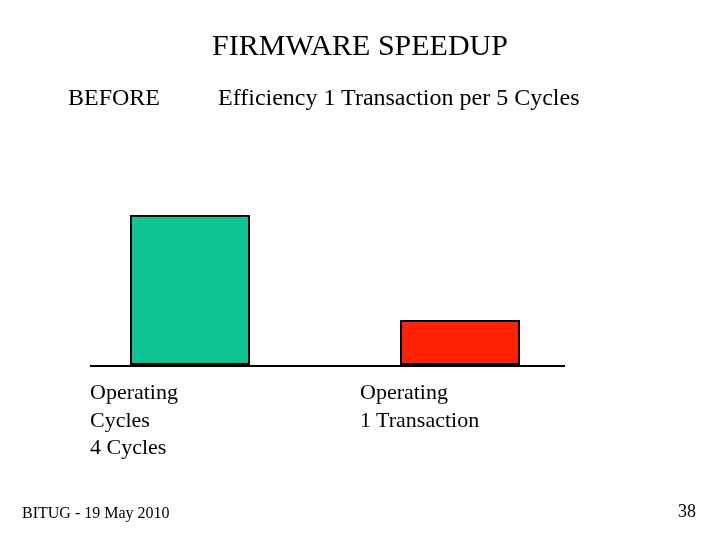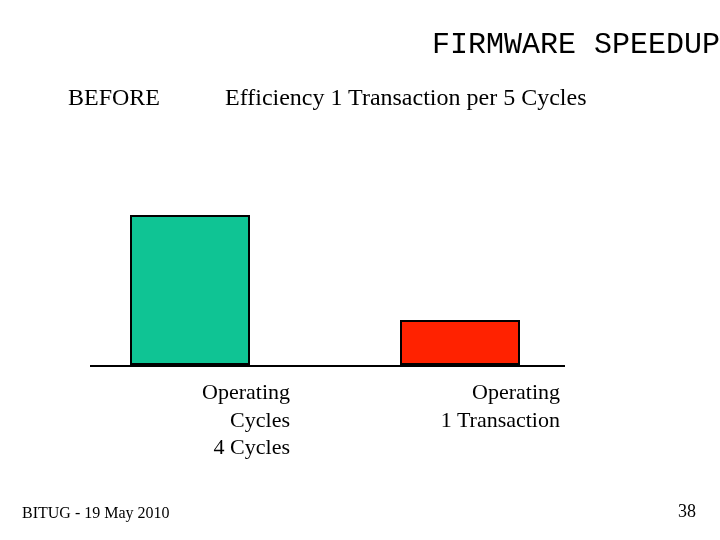--- a/index.html
+++ b/index.html
@@ -15,36 +15,36 @@
   .slide {
     position: relative;
     width: 720px;
     height: 540px;
   }
   .title {
     position: absolute;
     top: 28px;
     left: 0;
     width: 720px;
-    text-align: right;
-    font-family: Liberation Mono, monospace;
+    text-align: center;
+    font-family: Liberation Serif, serif;
     font-size: 30px;
     font-weight: 400;
   }
   .before-label {
     position: absolute;
     top: 84px;
     left: 60px;
     font-size: 24px;
     margin-left: 8px;
   }
   .subtitle {
     position: absolute;
     top: 84px;
-    left: 225px;
+    left: 218px;
     font-size: 24px;
   }
   .axis-line {
     position: absolute;
     left: 90px;
     top: 365px;
     width: 475px;
     height: 0;
     border-top: 2px solid #000;
   }
@@ -63,21 +63,21 @@
   .bar.fw {
     left: 400px;
     width: 120px;
     top: 320px;
     height: 45px;
     background: #ff2200;
   }
   .bar-label {
     position: absolute;
     width: 200px;
-    text-align: right;
+    text-align: left;
     font-size: 22px;
     line-height: 1.25;
   }
   .bar-label.os {
     left: 90px;
     top: 378px;
   }
   .bar-label.fw {
     left: 360px;
     top: 378px;

